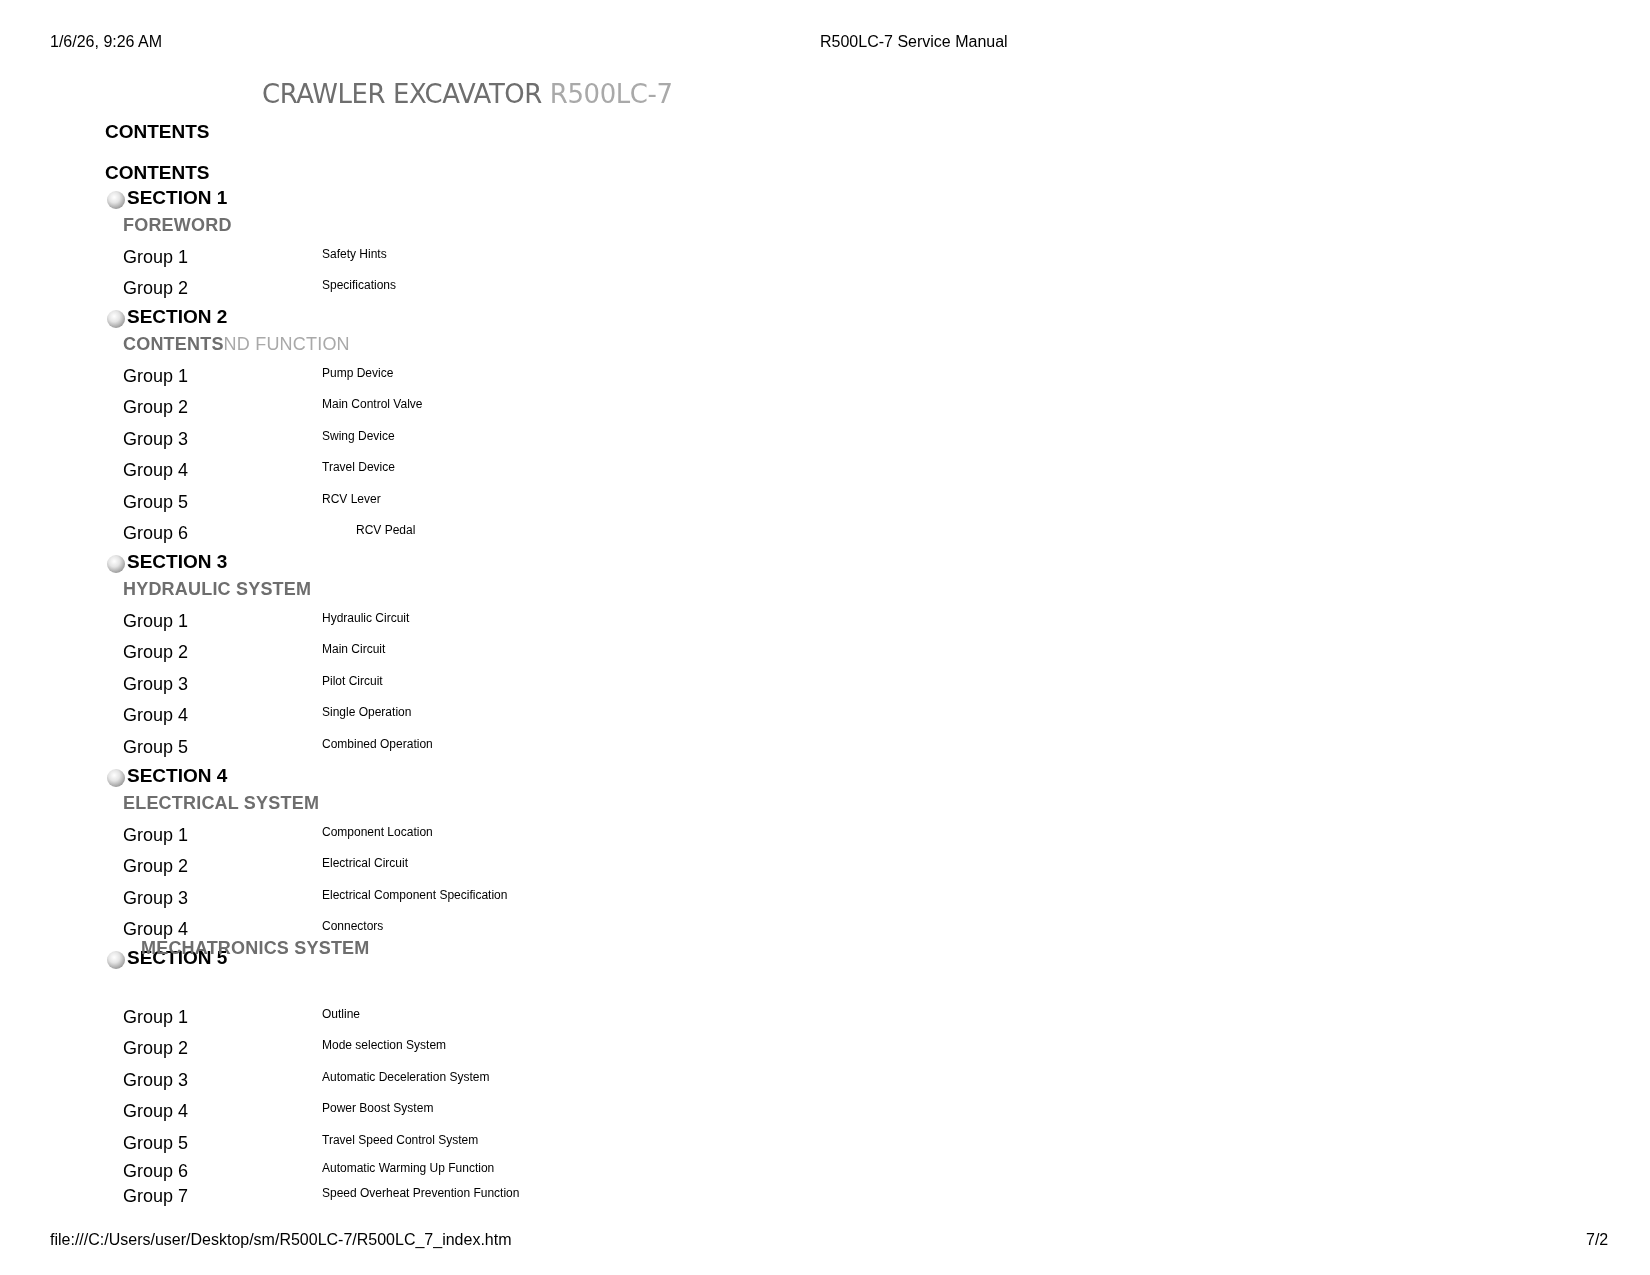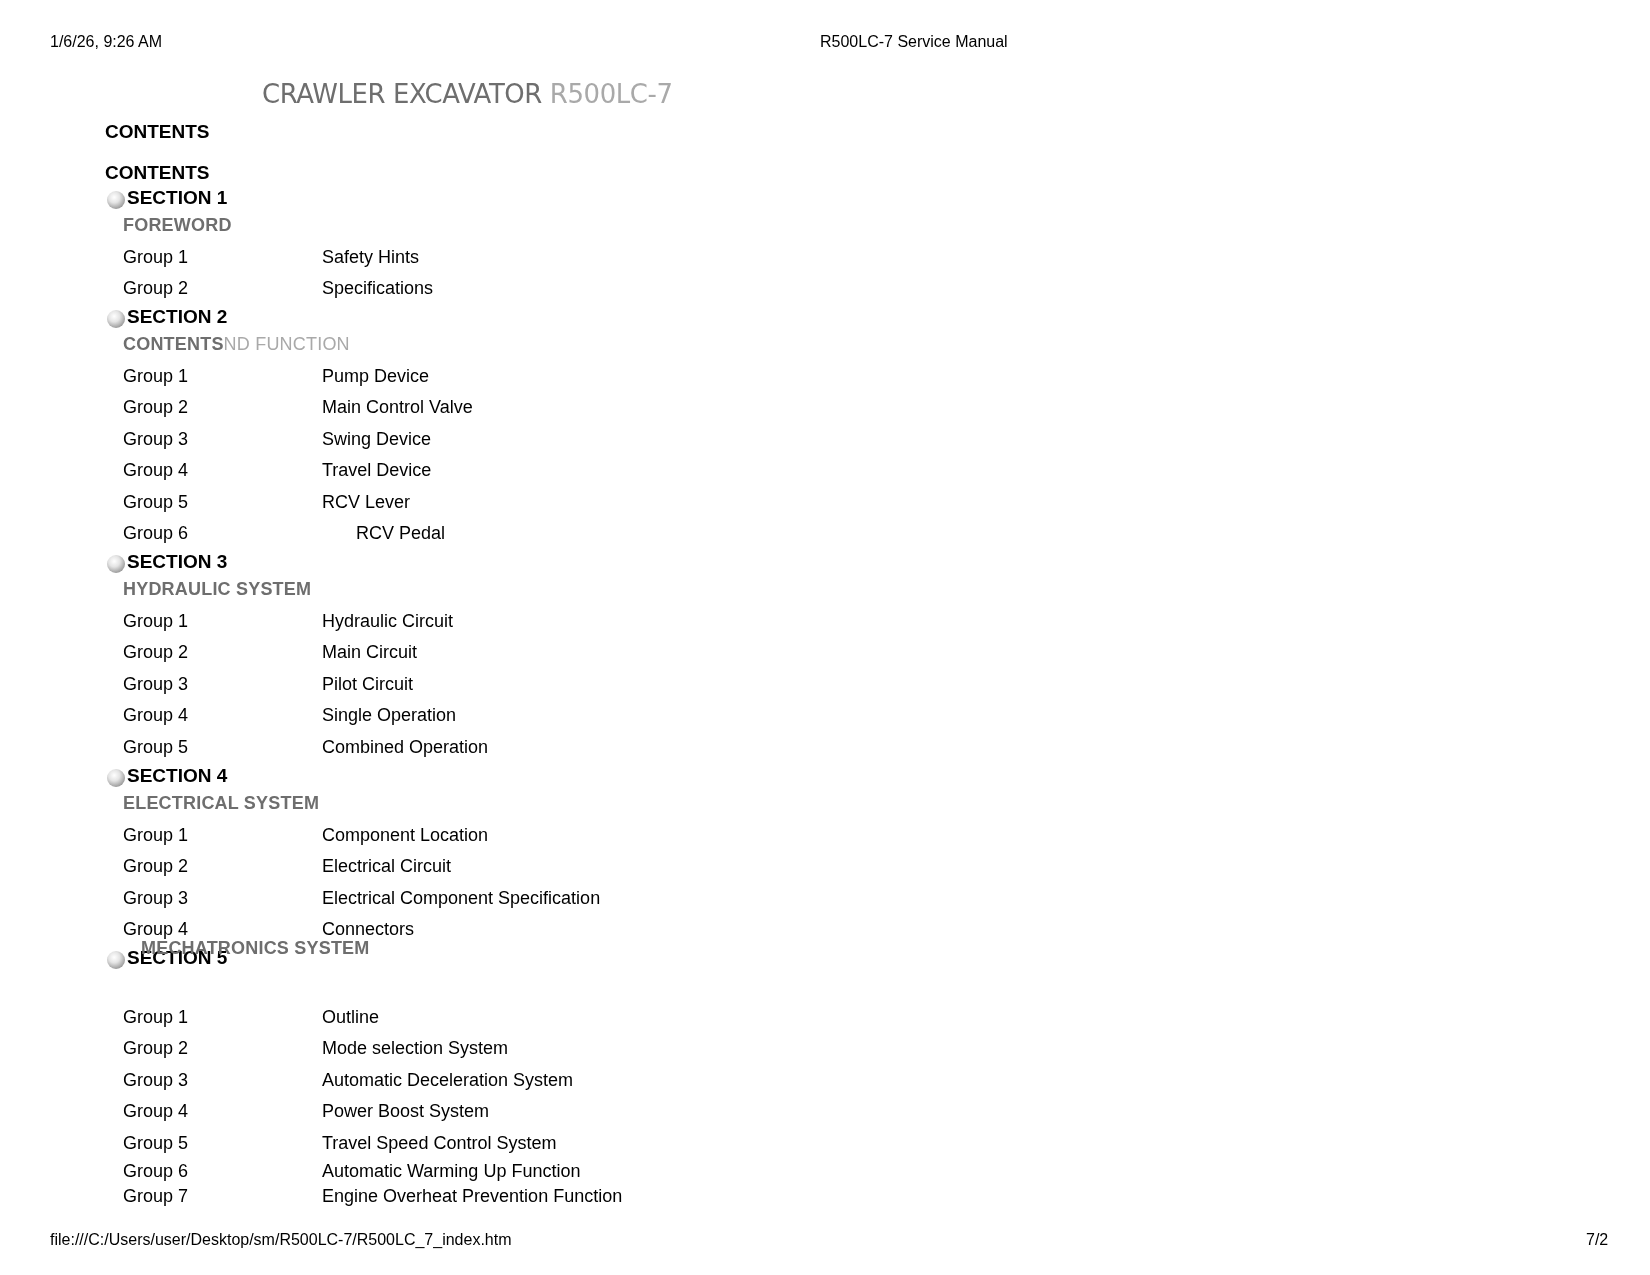--- a/index.html
+++ b/index.html
@@ -10,21 +10,21 @@
   .title { left: 262px; top: 78px; font-size: 27px; font-family: "DejaVu Sans", sans-serif;
            color: #6e6e6e; letter-spacing: -0.4px; transform: scaleX(0.96); transform-origin: left top; }
   .title .model { color: #a9a9a9; }
   .toplink { left: 105px; font-size: 19px; font-weight: bold; color: #000; }
   .section { left: 107px; font-size: 19px; font-weight: bold; color: #000; display: flex; align-items: flex-end; }
   .bullet { width: 18px; height: 18px; border-radius: 50%; margin-right: 2px;
             background: radial-gradient(circle at 40% 35%, #ffffff 0%, #e4e4e4 35%, #9a9a9a 75%, #6a6a6a 100%); }
   .subtitle { left: 123px; font-size: 18px; font-weight: bold; color: #6e6e6e; letter-spacing: 0.2px; }
   .subtitle .fade { color: #a9a9a9; font-weight: normal; }
   .grp { left: 123px; font-size: 18px; color: #000; }
-  .topic { left: 322px; font-size: 18px; color: #000; }
+  .topic { left: 322px; font-size: 12px; color: #000; }
   a.lnk { color: inherit; text-decoration: none; cursor: pointer; }
 </style>
 </head>
 <body>
 
 <div class="abs hdr" style="left:50px; top:33px;">1/6/26, 9:26 AM</div>
 <div class="abs hdr" style="left:820px; top:33px;">R500LC-7 Service Manual</div>
 
 <div class="abs title">
   <span>CRAWLER EXCAVATOR</span>
@@ -113,16 +113,16 @@
 <a class="abs topic lnk" style="top:1038px;">Mode selection System</a>
 <a class="abs grp lnk" style="top:1070px;">Group 3</a>
 <a class="abs topic lnk" style="top:1070px;">Automatic Deceleration System</a>
 <a class="abs grp lnk" style="top:1101px;">Group 4</a>
 <a class="abs topic lnk" style="top:1101px;">Power Boost System</a>
 <a class="abs grp lnk" style="top:1133px;">Group 5</a>
 <a class="abs topic lnk" style="top:1133px;">Travel Speed Control System</a>
 <a class="abs grp lnk" style="top:1161px;">Group 6</a>
 <a class="abs topic lnk" style="top:1161px;">Automatic Warming Up Function</a>
 <a class="abs grp lnk" style="top:1186px;text-align:right;">Group 7</a>
-<a class="abs topic lnk" style="top:1186px;">Engine Overheat Prevention Function</a>
+<a class="abs topic lnk" style="top:1186px;">Speed Overheat Prevention Function</a>
 
 <div class="abs hdr" style="left:50px; top:1231px;">file:///C:/Users/user/Desktop/sm/R500LC-7/R500LC_7_index.htm</div>
 <div class="abs hdr" style="left:1586px; top:1231px;">7/2</div>
 
 </body></html>

